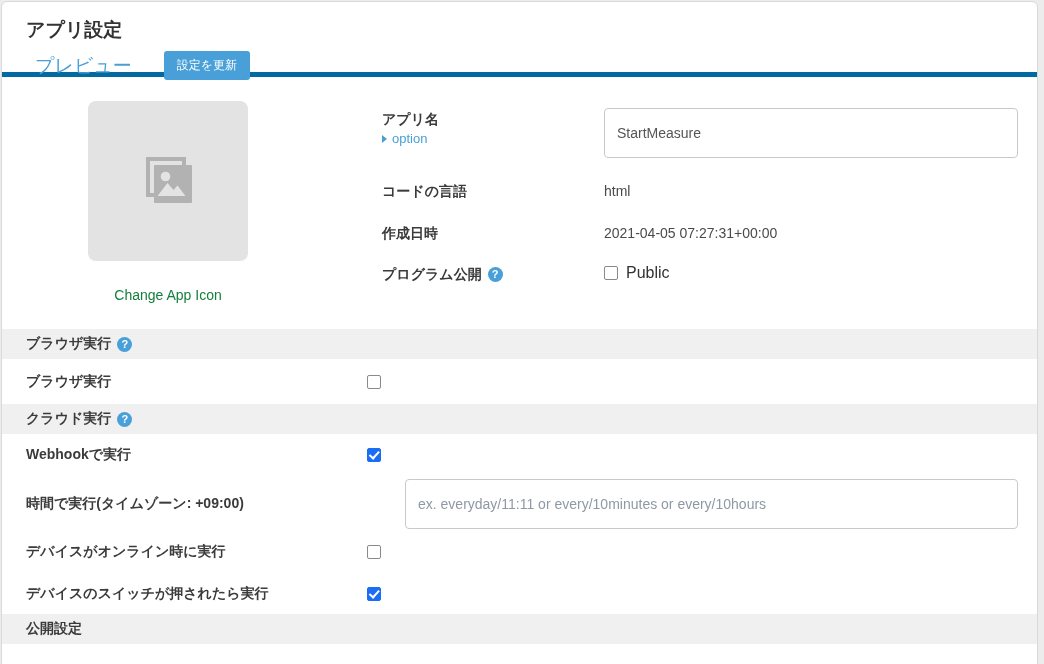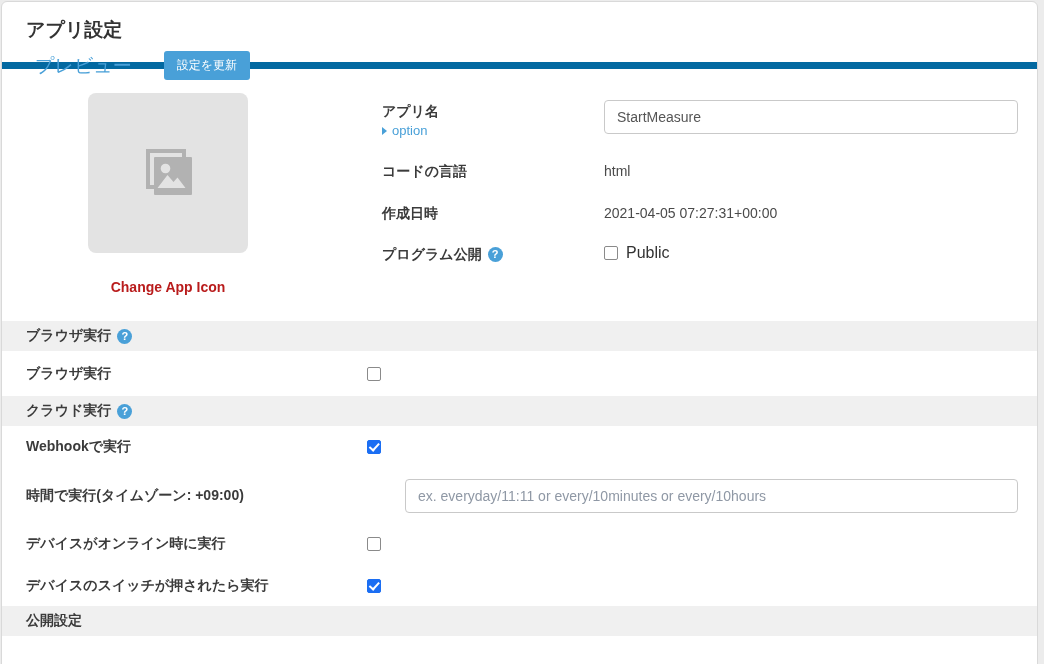--- a/index.html
+++ b/index.html
@@ -9,46 +9,46 @@
     background:#ececec;
     font-family:"Liberation Sans","DejaVu Sans",sans-serif;
     -webkit-font-smoothing:antialiased;
   }
   .card {
     position:absolute; left:1px; top:1px; width:1037px; height:690px;
     background:#fff; border:1px solid #d9d9d9; border-radius:6px;
     overflow:hidden;
   }
   
-  .header { height:67px; border-bottom:7px solid #0369a1; padding:0 24px; }
+  .header { height:75px; border-bottom:5px solid #0369a1; padding:0 24px; }
   .page-title { margin:0; padding-top:15px; font-size:19px; font-weight:600; color:#333; }
   .tabs { margin-top:8px; display:flex; align-items:center; }
   .preview-link { margin-left:9px; margin-right:32px; font-size:19px; color:#49a0d8; cursor:pointer; }
   .update-btn {
     height:29px; padding:0 13px; display:inline-flex; align-items:center; justify-content:center;
     background:#49a0d8; color:#fff; font-size:12px; border:none; border-radius:3px; cursor:pointer;
   }
   
   .top-section { display:flex; padding:24px 0 25px 0; }
   .icon-col { width:332px; flex:none; text-align:center; }
   .icon-box {
     width:160px; height:160px; margin:0 auto; background:#e3e3e3; border-radius:8px;
     display:flex; align-items:center; justify-content:center; cursor:pointer;
   }
-  .change-link { display:inline-block; margin-top:26px; font-size:14px; color:#b91c1c; cursor:pointer;font-weight:bold; }
+  .change-link { display:inline-block; margin-top:26px; font-size:14px; color:#15803d; cursor:pointer; }
   .form-col { flex:1; padding:7px 19px 0 48px; }
   .frow { display:grid; grid-template-columns:222px 1fr; align-items:start; }
   .frow.r1 { margin-bottom:22px; }
   .frow.r2 { margin-bottom:21px; }
   .frow.r3 { margin-bottom:20px; }
   .flabel { font-size:14px; font-weight:600; color:#3b3b3b; line-height:18px; padding-top:2px; }
   .option-link { display:flex; align-items:center; margin-top:3px; font-size:13px; color:#49a0d8; font-weight:400; cursor:pointer; }
   .tri { display:inline-block; width:0; height:0; border-left:5px solid #49a0d8; border-top:4px solid transparent; border-bottom:4px solid transparent; margin-right:5px; }
   .text-input {
-    width:100%; height:34px; border:1px solid #c9c9c9; border-radius:4px;
+    width:100%; height:50px; border:1px solid #c9c9c9; border-radius:4px;
     padding:0 12px; font-size:14px; color:#555; outline:none;
     font-family:"Liberation Sans","DejaVu Sans",sans-serif;
   }
   .text-input::placeholder { color:#8f98a5; opacity:1; }
   .fvalue { font-size:14px; color:#4a4a4a; line-height:20px; padding-top:1px; }
   .inline-check { display:flex; align-items:center; gap:8px; padding-top:1px; }
   .inline-check .cb-label { font-size:16px; color:#333; }
   
   .help {
     width:15px; height:15px; border-radius:50%; background:#49a0d8; color:#fff;

